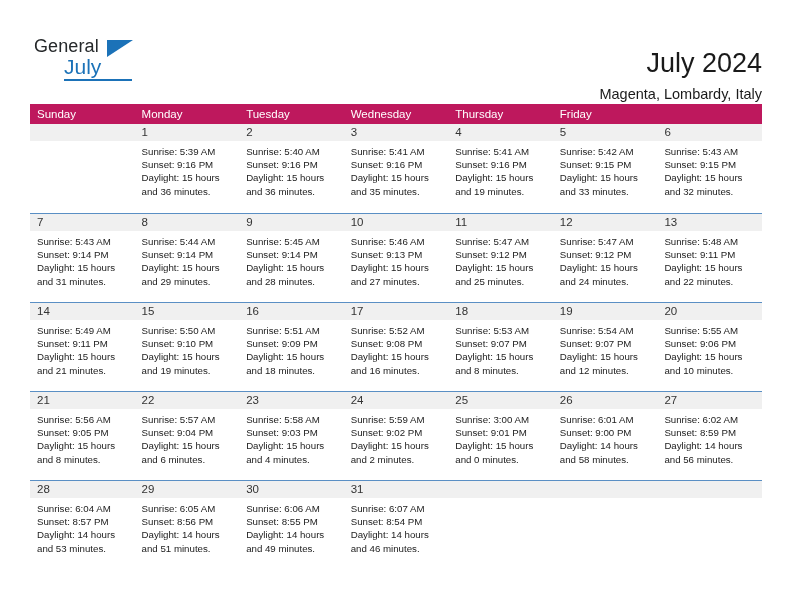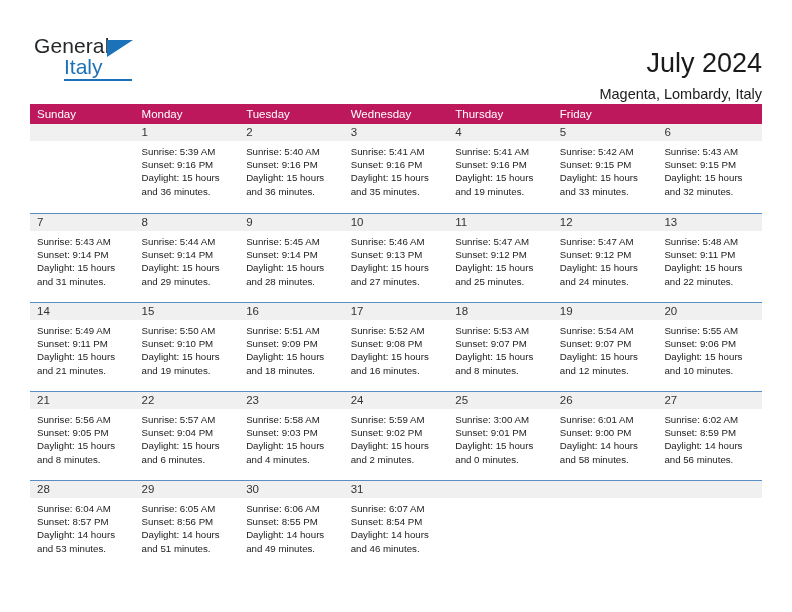--- a/index.html
+++ b/index.html
@@ -33,21 +33,21 @@
     position: absolute;
     left: 4px;
     top: 4px;
     width: 170px;
     height: 50px;
   }
   .logo-general {
     position: absolute;
     left: 0;
     top: 0;
-    font-size: 21px;
+    font-size: 18px;
     letter-spacing: 0.1px;
     color: #25282a;
     line-height: 24px;
   }
   .logo-tri {
     position: absolute;
     left: 73px;
     top: 6px;
     width: 0;
     height: 0;
@@ -164,21 +164,21 @@
 </head>
 <body>
 
 <div class="page">
 
   <div class="top-bar">
 
     <div class="logo">
       <span class="logo-general">General</span>
       <span class="logo-tri"></span>
-      <span class="logo-blue">Italy</span>
+      <span class="logo-blue">July</span>
       <span class="logo-underline"></span>
     </div>
 
     <div class="title-block">
       <div class="cal-title">July 2024</div>
       <div class="cal-subtitle">Magenta, Lombardy, Italy</div>
     </div>
 
   </div>
 

